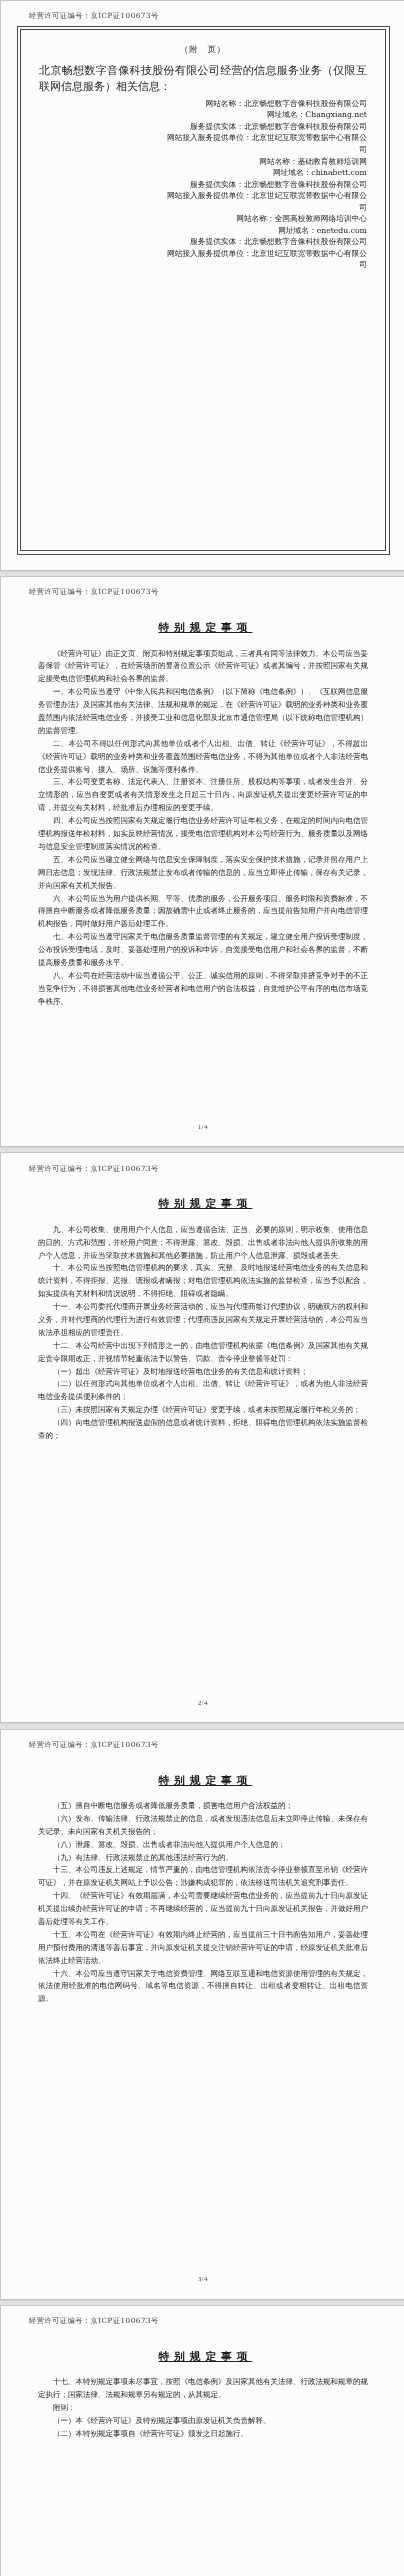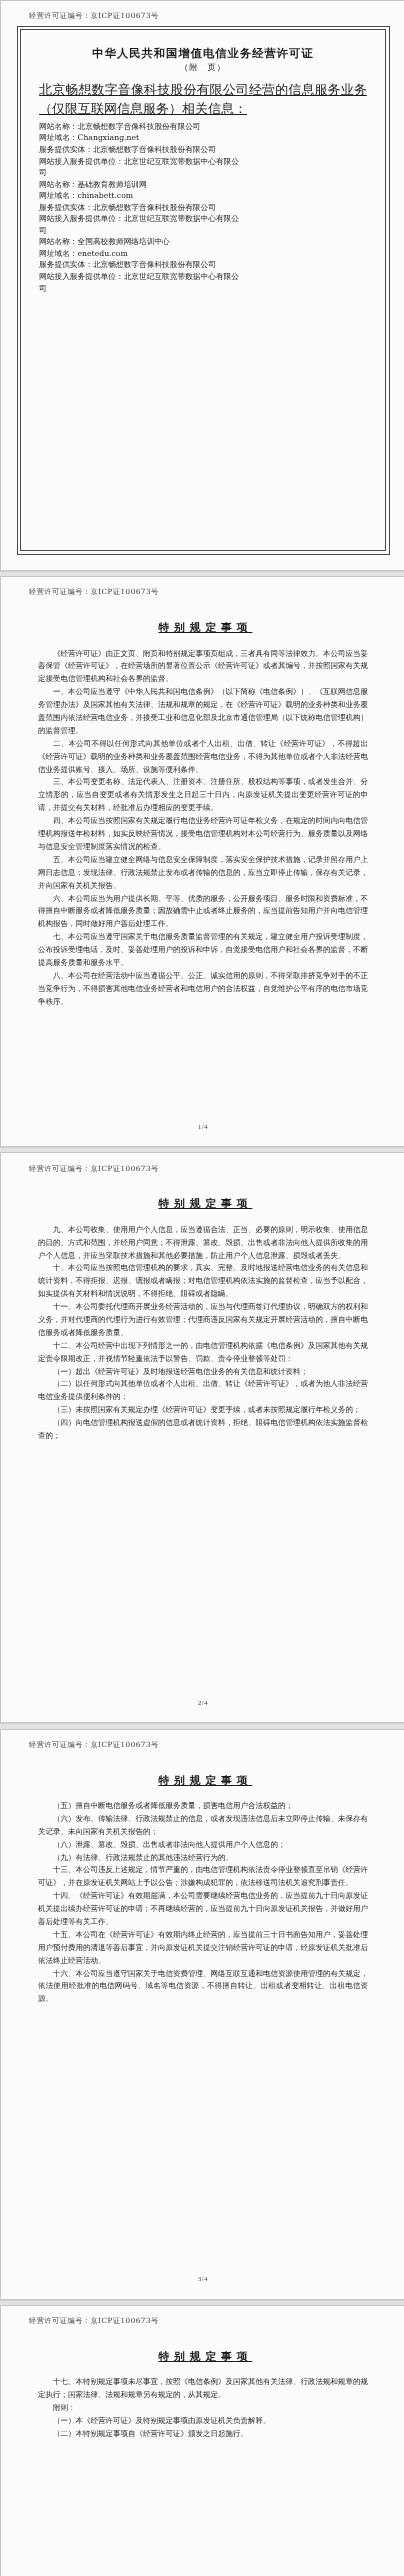--- a/index.html
+++ b/index.html
@@ -61,31 +61,30 @@
     letter-spacing: 1px;
   }
   .cert-subtitle {
     text-align: center;
     font-size: 8.2px;
     margin: 1px 0 7.2px 0;
     letter-spacing: 1px;
   }
   .cert-intro {
     margin: 0 0 2.1px 0;
-    font-size: 13px;
+    font-size: 11px;
     line-height: 1.5;
     text-align: justify;
-    text-decoration: underline;
   }
   .cert-lines { margin: 0; }
   .cert-line {
     margin: 0;
     font-size: 7.7px;
     line-height: 1.5;
-    text-align: left;
+    text-align: right;
   }
 
   
   .prov-title {
     margin: 44px 0 0 0;
     text-align: center;
     font-size: 10.8px;
     font-weight: bold;
     letter-spacing: 0.45em;
     text-indent: 0.45em;
@@ -117,21 +116,20 @@
 <body>
 
 <div class="doc">
 
   <section class="page">
     <div class="page-header">
       <span>经营许可证编号：</span><span>京ICP证100673号</span>
     </div>
     <div class="cert-frame">
       <div class="cert-frame-inner">
-        <h1 class="cert-title">中华人民共和国增值电信业务经营许可证</h1>
         <div class="cert-subtitle">（附　页）</div>
         <p class="cert-intro">北京畅想数字音像科技股份有限公司经营的信息服务业务（仅限互联网信息服务）相关信息：</p>
         <div class="cert-lines">
             <p class="cert-line">网站名称：北京畅想数字音像科技股份有限公司</p>
             <p class="cert-line">网址域名：Changxiang.net</p>
             <p class="cert-line">服务提供实体：北京畅想数字音像科技股份有限公司</p>
             <p class="cert-line">网站接入服务提供单位：北京世纪互联宽带数据中心有限公</p>
             <p class="cert-line">司</p>
             <p class="cert-line">网站名称：基础教育教师培训网</p>
             <p class="cert-line">网址域名：chinabett.com</p>
@@ -168,21 +166,21 @@
   </section>
 
   <section class="page">
     <div class="page-header">
       <span>经营许可证编号：</span><span>京ICP证100673号</span>
     </div>
     <h2 class="prov-title">特别规定事项</h2>
     <div class="prov-body">
         <p class="prov-para">九、本公司收集、使用用户个人信息，应当遵循合法、正当、必要的原则，明示收集、使用信息的目的、方式和范围，并经用户同意；不得泄露、篡改、毁损、出售或者非法向他人提供所收集的用户个人信息，并应当采取技术措施和其他必要措施，防止用户个人信息泄露、损毁或者丢失。</p>
         <p class="prov-para">十、本公司应当按照电信管理机构的要求，真实、完整、及时地报送经营电信业务的有关信息和统计资料，不得拒报、迟报、谎报或者瞒报；对电信管理机构依法实施的监督检查，应当予以配合，如实提供有关材料和情况说明，不得拒绝、阻碍或者隐瞒。</p>
-        <p class="prov-para">十一、本公司委托代理商开展业务经营活动的，应当与代理商签订代理协议，明确双方的权利和义务，并对代理商的代理行为进行有效管理；代理商违反国家有关规定开展经营活动的，擅自中断电信服务或者降低服务质量。</p>
+        <p class="prov-para">十一、本公司委托代理商开展业务经营活动的，应当与代理商签订代理协议，明确双方的权利和义务，并对代理商的代理行为进行有效管理；代理商违反国家有关规定开展经营活动的，本公司应当依法承担相应的管理责任。</p>
         <p class="prov-para">十二、本公司经营中出现下列情形之一的，由电信管理机构依据《电信条例》及国家其他有关规定责令限期改正，并视情节轻重依法予以警告、罚款、责令停业整顿等处罚：</p>
         <p class="prov-para">（一）超出《经营许可证》及时地报送经营电信业务的有关信息和统计资料；</p>
         <p class="prov-para">（二）以任何形式向其他单位或者个人出租、出借、转让《经营许可证》，或者为他人非法经营电信业务提供便利条件的；</p>
         <p class="prov-para">（三）未按照国家有关规定办理《经营许可证》变更手续，或者未按照规定履行年检义务的；</p>
         <p class="prov-para">（四）向电信管理机构报送虚假的信息或者统计资料，拒绝、阻碍电信管理机构依法实施监督检查的；</p>
       </div>
     <div class="page-number">2/4</div>
   </section>
 
   <section class="page">

